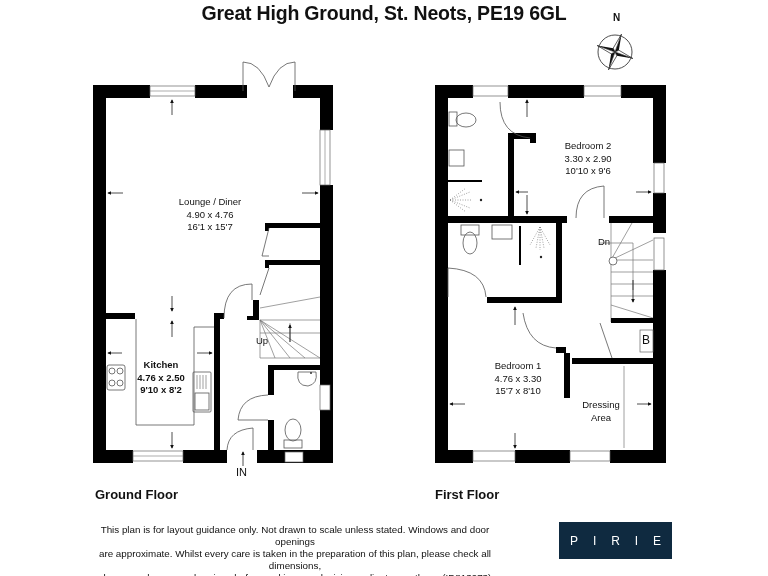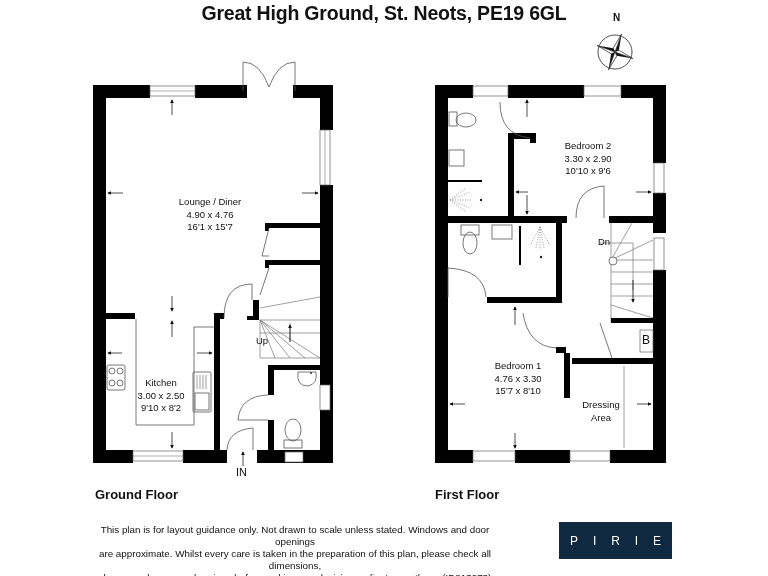--- a/index.html
+++ b/index.html
@@ -254,23 +254,23 @@
     <line class="arr" x1="637" y1="404" x2="651" y2="404" marker-end="url(#ah)"></line>
     <line class="arr" x1="515" y1="433" x2="515" y2="448" marker-end="url(#ah)"></line>
   </g>
 </svg>
 
 <div class="room-label" style="left:160px; top:196px; width:100px;">
   <div>Lounge / Diner</div>
   <div>4.90 x 4.76</div>
   <div>16'1 x 15'7</div>
 </div>
-<div class="room-label" style="left:128px; top:377px; width:66px;">
+<div class="room-label" style="left:128px; top:359px; width:66px;font-weight:bold;">
   <div>Kitchen</div>
-  <div>3.00 x 2.50</div>
+  <div>4.76 x 2.50</div>
   <div>9'10 x 8'2</div>
 </div>
 <div class="small-label" style="left:256px; top:335px;">Up</div>
 <div class="small-label" style="left:236px; top:466px; font-size:11px;">IN</div>
 
 <div class="room-label" style="left:553px; top:140px; width:70px;">
   <div>Bedroom 2</div>
   <div>3.30 x 2.90</div>
   <div>10'10 x 9'6</div>
 </div>

